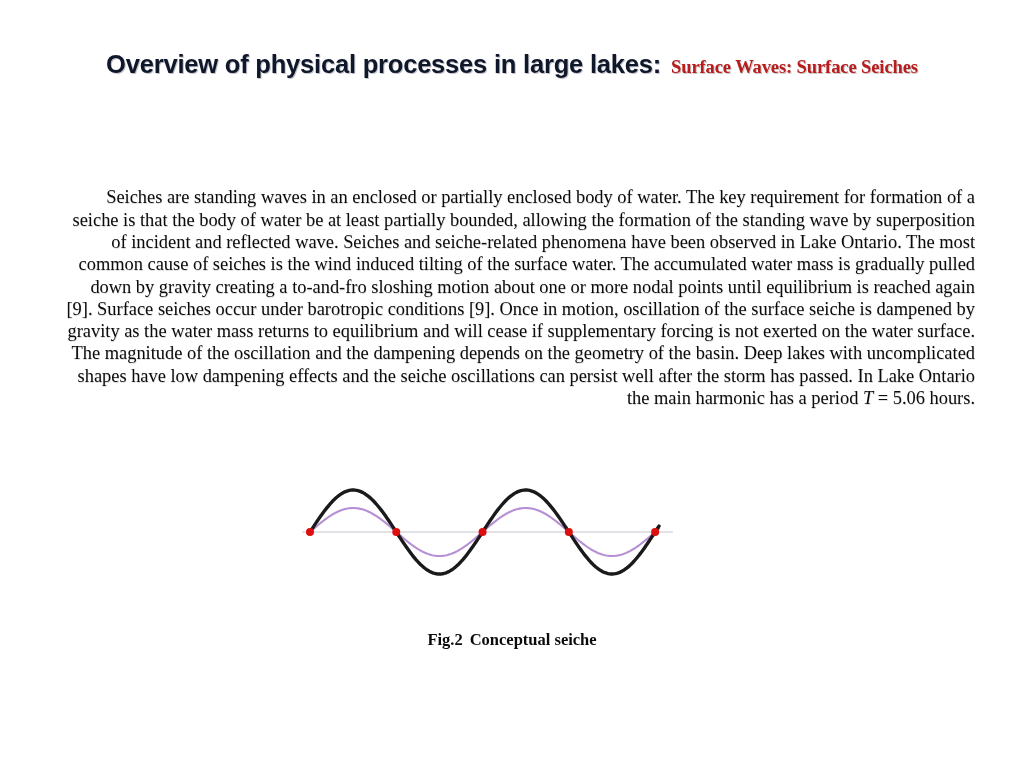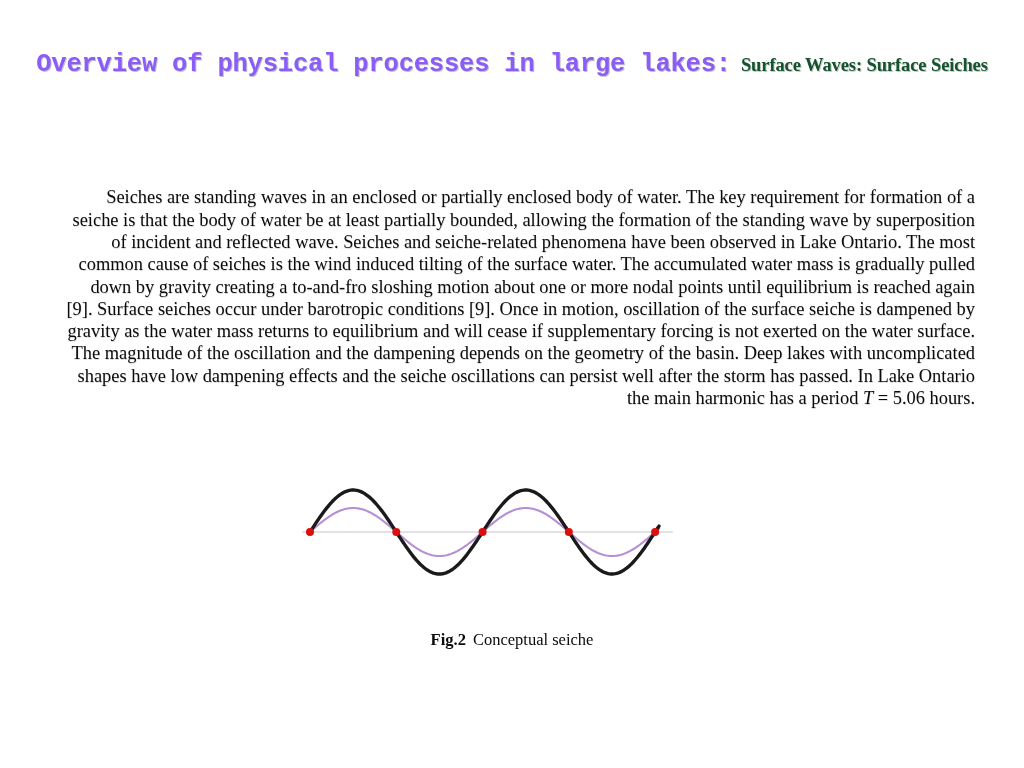--- a/index.html
+++ b/index.html
@@ -20,32 +20,32 @@
   
   #slide-title {
     position: absolute;
     left: 0;
     top: 50px;
     width: 1024px;
     text-align: center;
     white-space: nowrap;
   }
   #title-main {
-    font-family: Liberation Mono, monospace;
+    font-family: Liberation Sans, sans-serif;
     font-weight: bold;
     font-size: 25.5px;
-    color: #8b5cf6;
+    color: #0f172a;
     letter-spacing: -0.2px;
     text-shadow: 1px 1px 0 rgba(120,120,140,0.45);
   }
   #title-sub {
     font-family: "Liberation Serif", "DejaVu Serif", serif;
     font-weight: bold;
     font-size: 18.5px;
-    color: #14532d;
+    color: #b91c1c;
     letter-spacing: -0.1px;
     margin-left: 10px;
     text-shadow: 1px 1px 0 rgba(130,130,130,0.45);
   }
 
   
   #body-text {
     position: absolute;
     left: 63px;
     top: 168px;
@@ -81,21 +81,21 @@
     text-align: center;
     font-size: 16.5px;
     color: #0b0b0b;
     white-space: nowrap;
   }
   #caption-label {
     font-weight: bold;
     margin-right: 7px;
   }
   #caption-text {
-    font-weight: normal;
+    font-weight: bold;
     margin-top: 39px;
   }
 </style>
 </head>
 <body>
 
 <div id="slide-title">
   <span id="title-main">Overview of physical processes in large lakes:</span><span id="title-sub">Surface Waves: Surface Seiches</span>
 </div>
 

